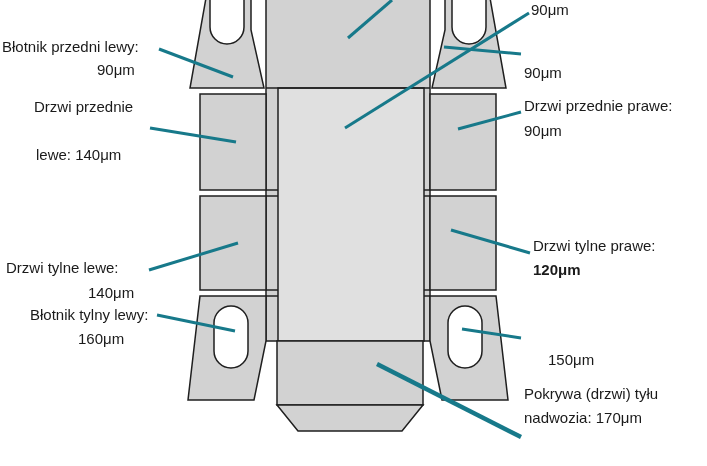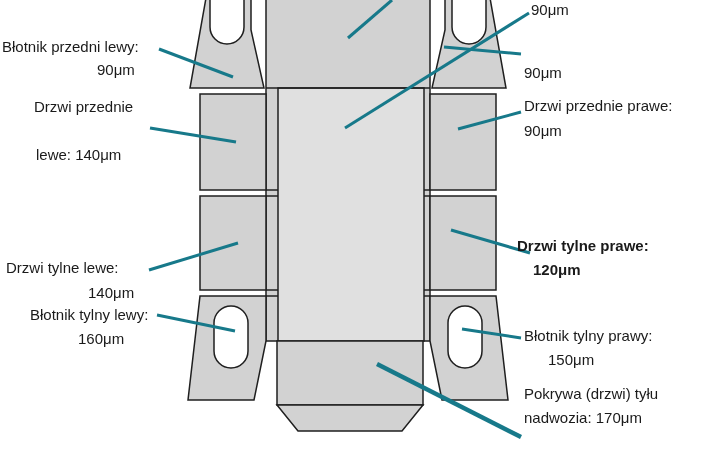--- a/index.html
+++ b/index.html
@@ -17,21 +17,21 @@
   #lbl-rdl-1{left:6px;top:258px;}
   #lbl-rdl-2{left:88px;top:283px;}
   #lbl-rfl-1{left:6px;top:305px;margin-left:24px;}
   #lbl-rfl-2{left:78px;top:329px;}
   
   #lbl-roof{left:531px;top:0px;}
   #lbl-ffr-1{left:524px;top:38px;}
   #lbl-ffr-2{left:524px;top:63px;}
   #lbl-fdr-1{left:524px;top:96px;}
   #lbl-fdr-2{left:524px;top:121px;}
-  #lbl-rdr-1{left:517px;top:236px;font-weight:bold;}
+  #lbl-rdr-1{left:533px;top:236px;}
   #lbl-rdr-2{left:533px;top:260px;font-weight:bold;}
   #lbl-rfr-1{left:524px;top:326px;}
   #lbl-rfr-2{left:548px;top:350px;}
   #lbl-tg-1{left:524px;top:384px;}
   #lbl-tg-2{left:524px;top:408px;}
 </style>
 </head>
 <body>
 
 <div class="stage">
@@ -102,19 +102,18 @@
   <span class="lbl" id="lbl-rfl-2">160μm</span>
 
   <span class="lbl" id="lbl-ffr-2">90μm</span>
 
   <span class="lbl" id="lbl-fdr-1">Drzwi przednie prawe:</span>
   <span class="lbl" id="lbl-fdr-2">90μm</span>
 
   <span class="lbl" id="lbl-rdr-1">Drzwi tylne prawe:</span>
   <span class="lbl" id="lbl-rdr-2">120μm</span>
 
-  <span class="lbl" id="lbl-rfr-1">Błotnik tylny prawy:</span>
   <span class="lbl" id="lbl-rfr-2">150μm</span>
 
   <span class="lbl" id="lbl-tg-1">Pokrywa (drzwi) tyłu</span>
   <span class="lbl" id="lbl-tg-2">nadwozia: 170μm</span>
 
 </div>
 
 </body></html>

